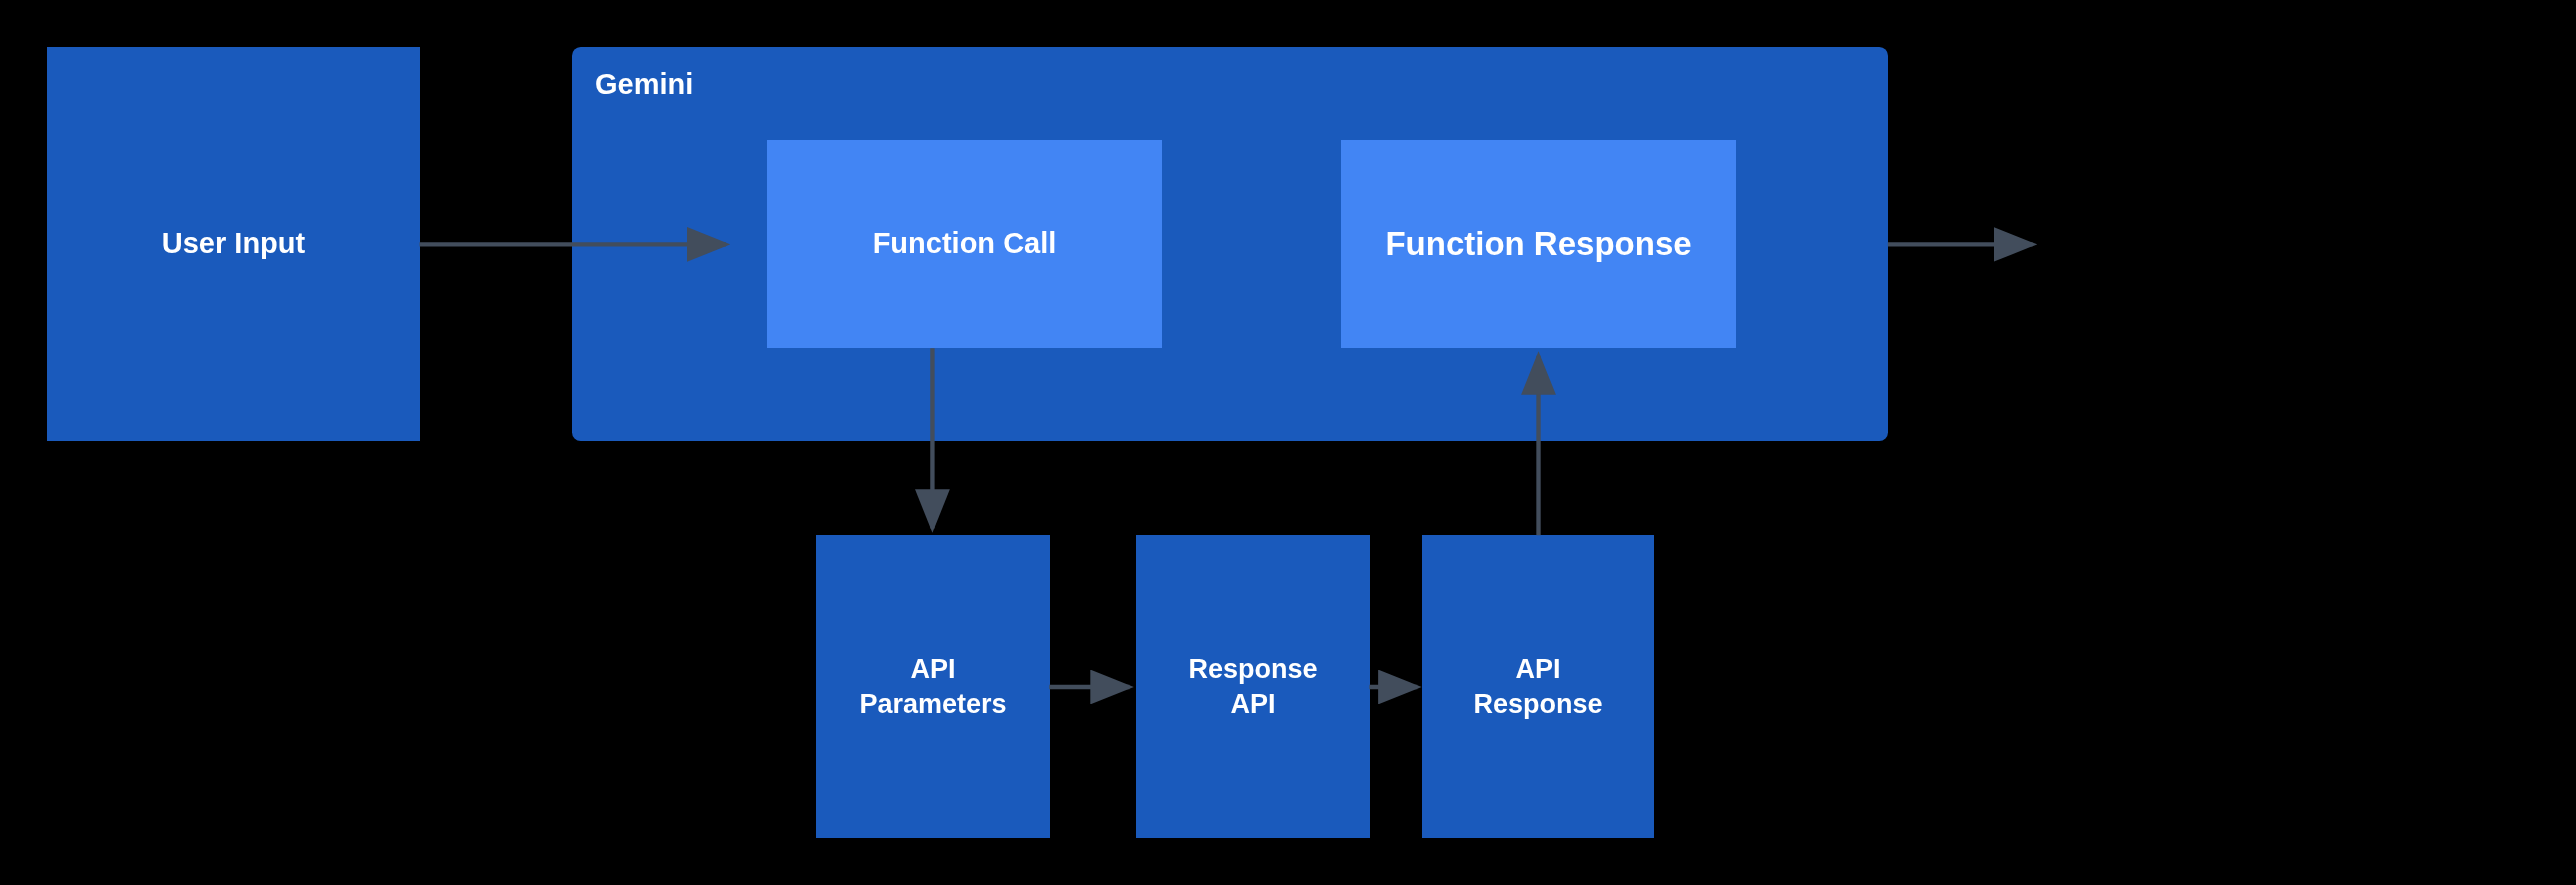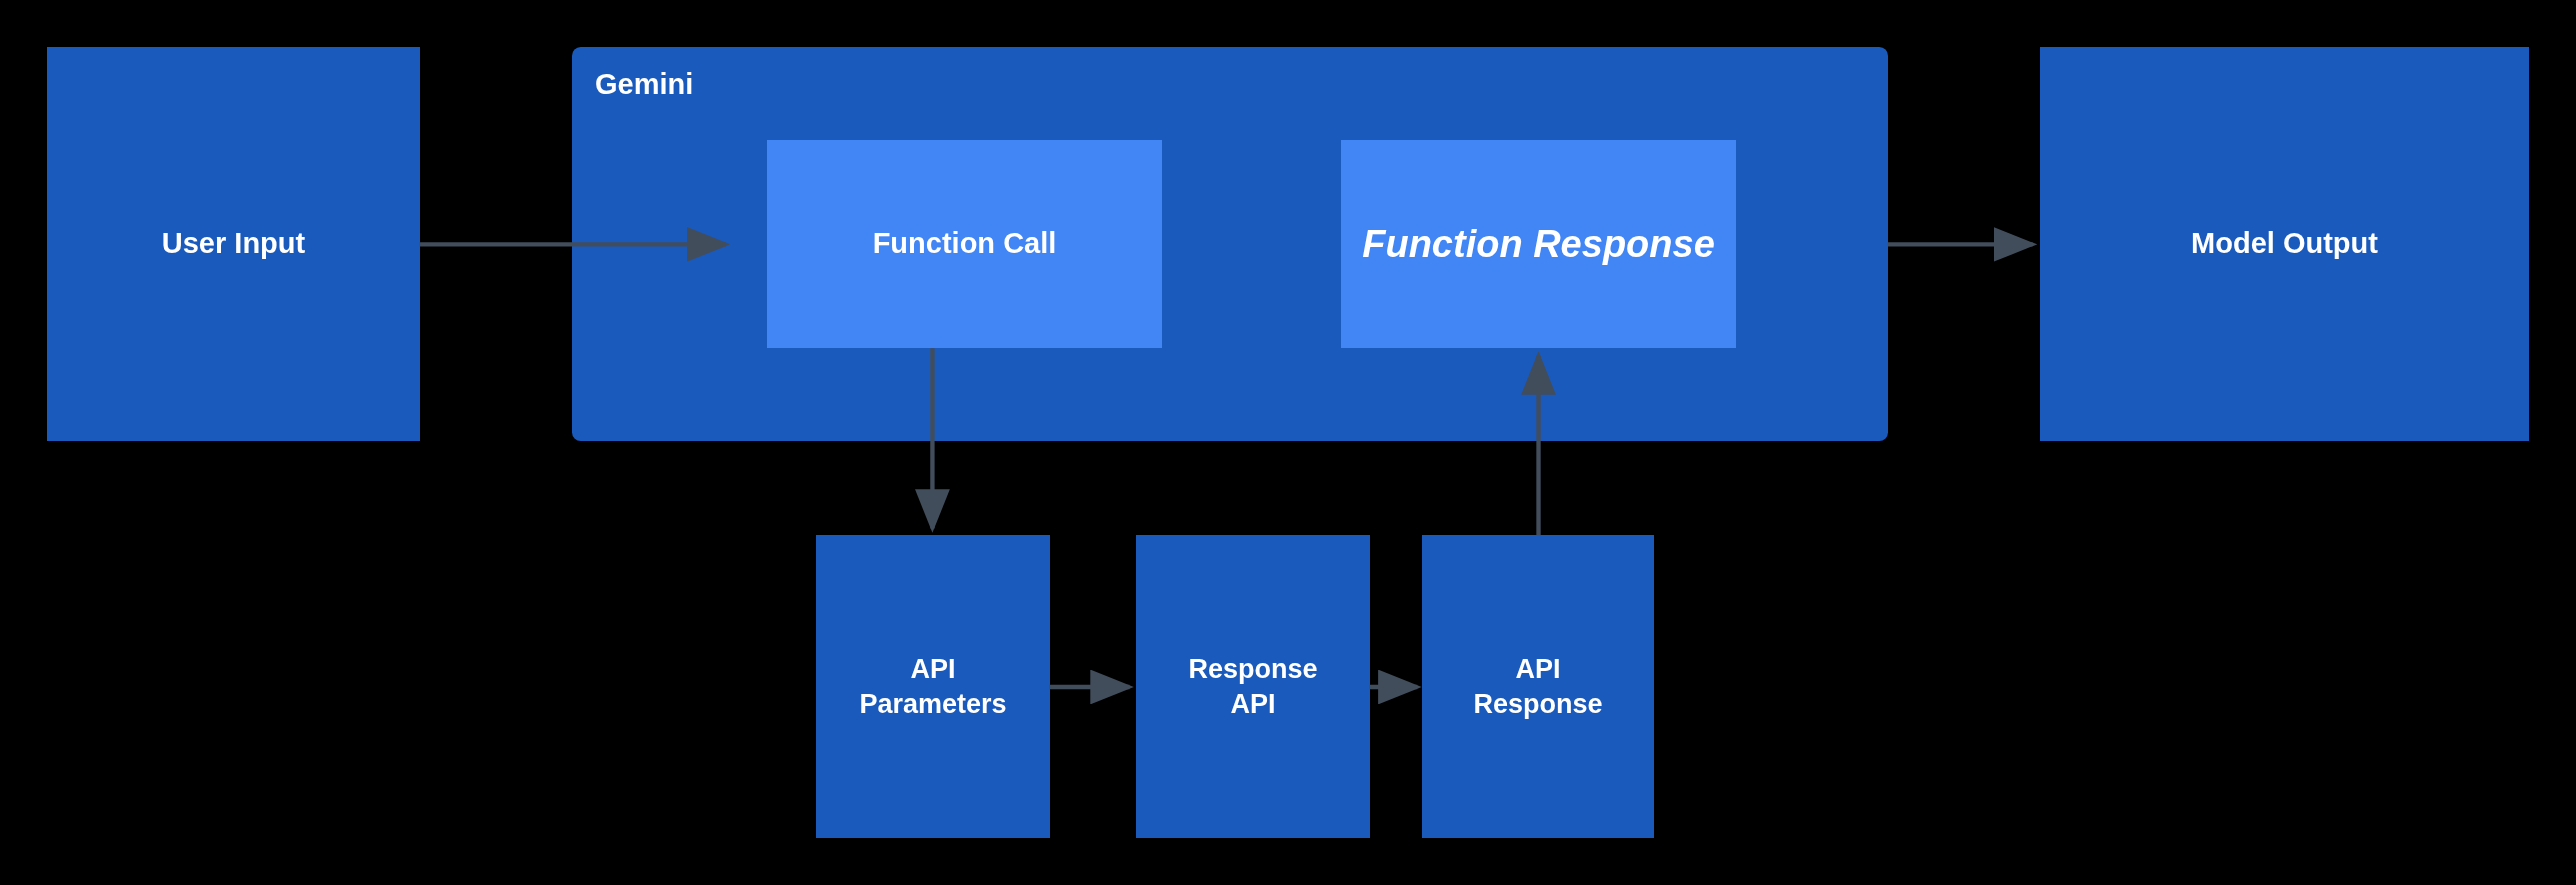--- a/index.html
+++ b/index.html
@@ -64,21 +64,21 @@
     z-index: 4;
     pointer-events: none;
   }
 
   
   #node-user-input      { left: 47px;   top: 47px;   width: 373px;  height: 394px; font-size: 29px; }
   #node-model-output    { left: 2040px; top: 47px;   width: 489px;  height: 394px; font-size: 29px; }
   #group-gemini         { left: 572px;  top: 47px;   width: 1316px; height: 394px; }
   #label-gemini         { left: 595px;  top: 70px; }
   #node-function-call   { left: 735px; top: 140px;  width: 395px;  height: 208px; font-size: 29px; margin-left: 32px; }
-  #node-function-resp   { left: 1341px; top: 140px;  width: 395px;  height: 208px; font-size: 38px; font-style: italic; }
+  #node-function-resp   { left: 1341px; top: 140px;  width: 395px;  height: 208px; font-size: 33px; }
   #node-api-params      { left: 816px; top: 535px;  width: 234px;  height: 303px; font-size: 27px; }
   #node-external-api    { left: 1136px; top: 535px;  width: 234px;  height: 303px; font-size: 27px; }
   #node-api-response    { left: 1422px; top: 535px;  width: 232px;  height: 303px; font-size: 27px; }
 </style>
 </head>
 <body>
 
 <div id="canvas">
 
   <div class="group" id="group-gemini"></div>
@@ -115,21 +115,20 @@
       <line x1="2475" y1="861" x2="2475" y2="572" stroke="#424D5C" stroke-width="7" marker-end="url(#arrowhead)"></line>
     </g>
   </svg>
 
   <div class="node node-dark" id="node-user-input">User Input</div>
 
   <div class="node node-light" id="node-function-call">Function Call</div>
 
   <div class="node node-light" id="node-function-resp">Function Response</div>
 
-  <div class="node node-dark" id="node-model-output">Model Output</div>
 
   <div class="node node-dark" id="node-api-params">API
 Parameters</div>
 
   <div class="node node-dark" id="node-external-api">Response
 API</div>
 
   <div class="node node-dark" id="node-api-response">API
 Response</div>
 

